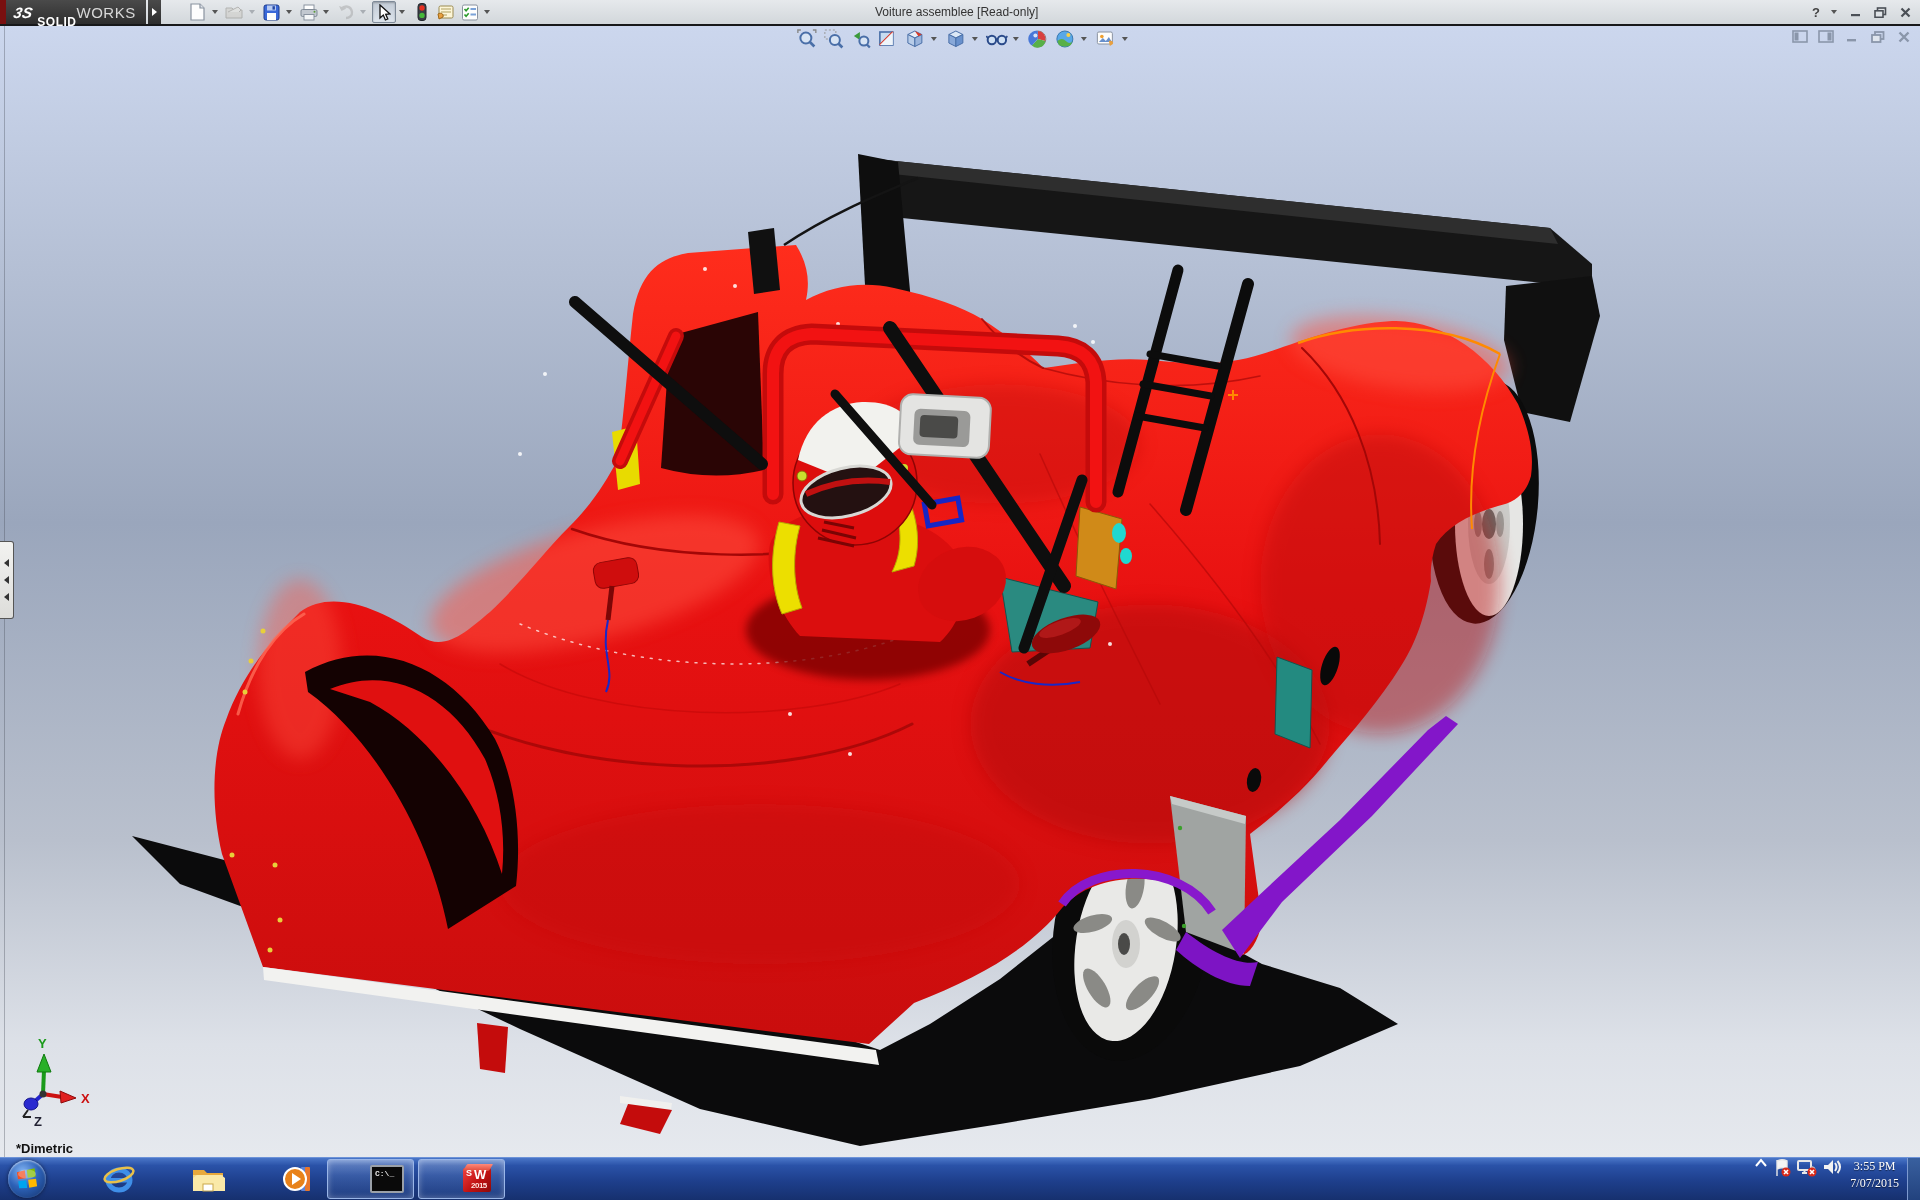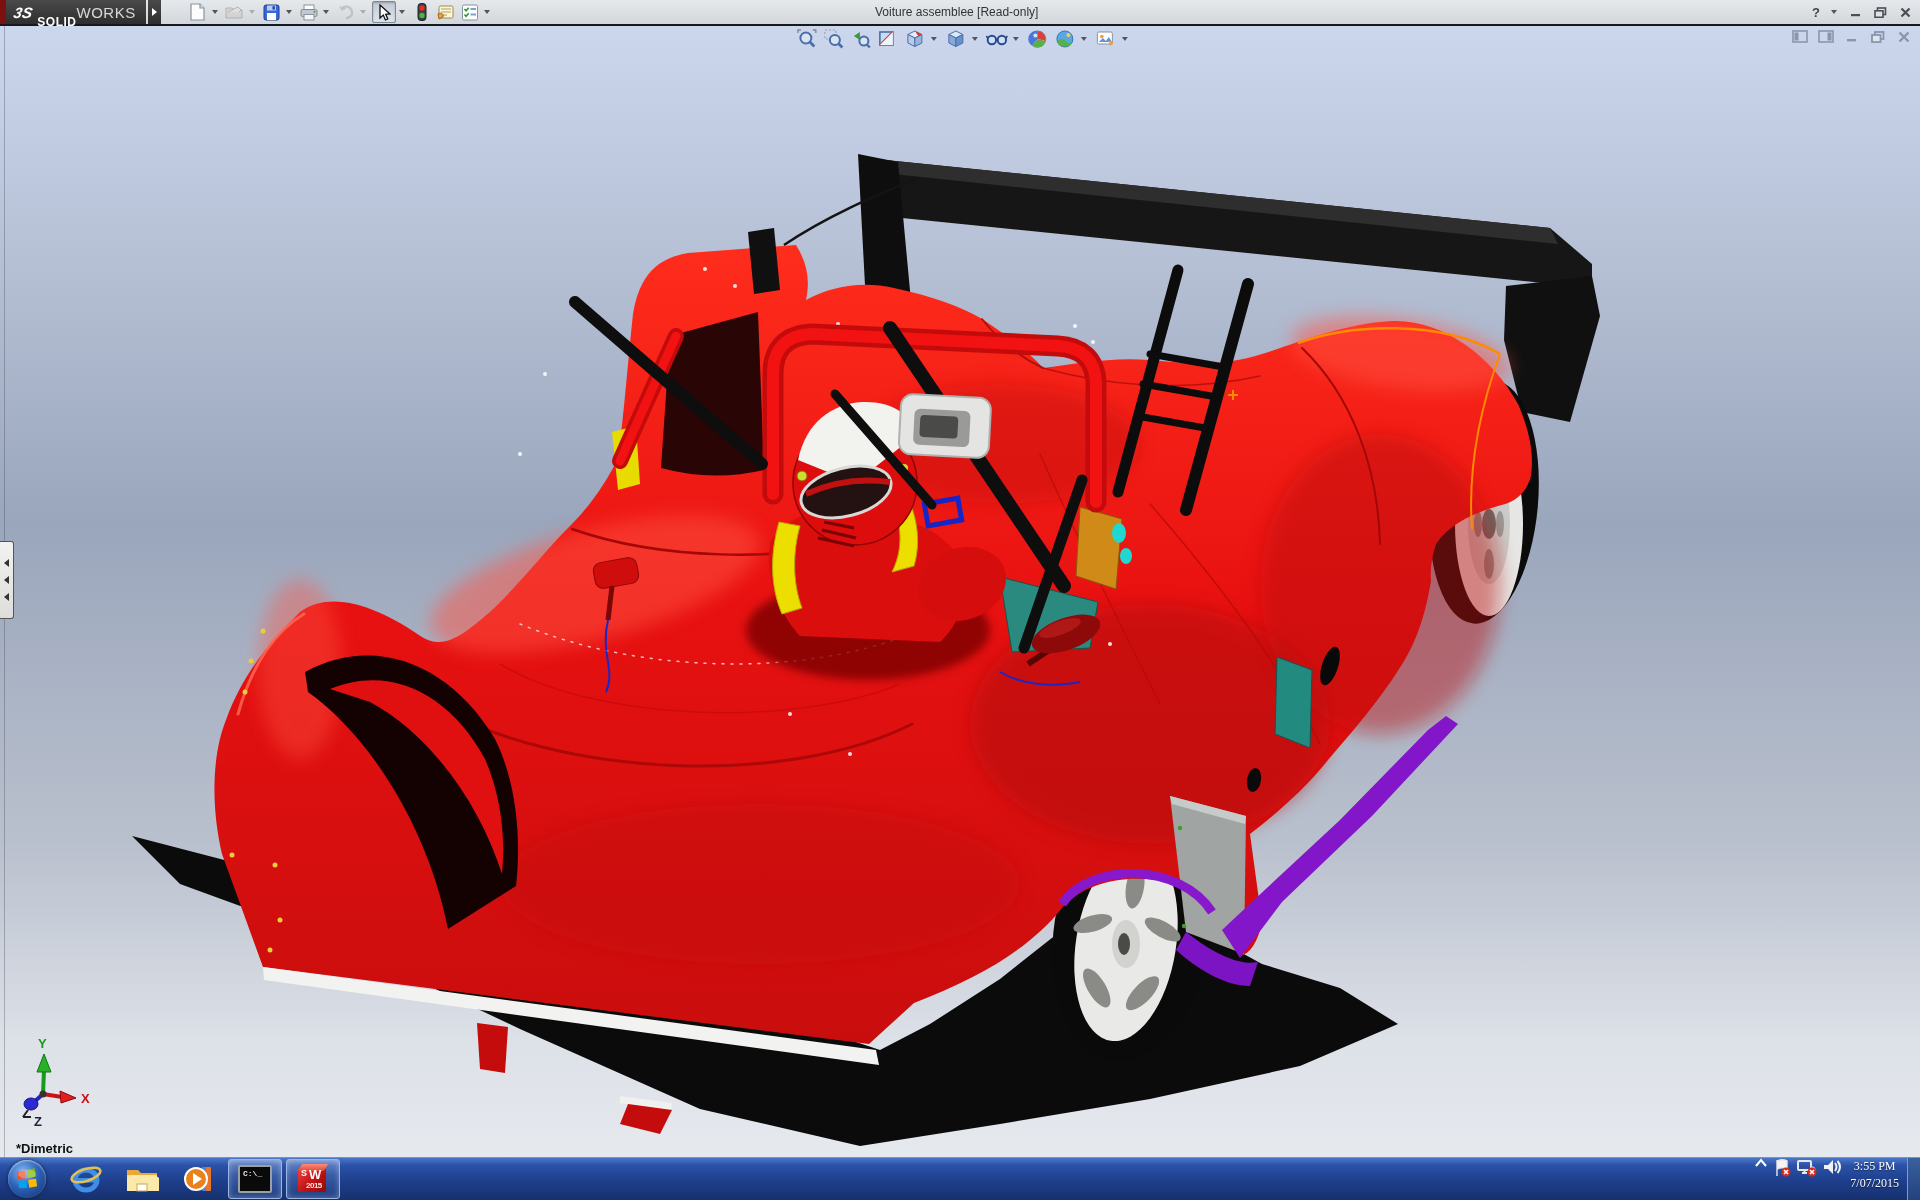--- a/index.html
+++ b/index.html
@@ -54,21 +54,21 @@
   #triad{position:absolute;left:6px;bottom:26px;width:130px;height:110px;}
 
   
   #taskbar{position:absolute;bottom:0;left:0;width:1920px;height:42px;
     background:linear-gradient(180deg,#4a76c8 0%,#2a52a8 18%,#1e3f8c 55%,#16306e 100%);
     border-top:1px solid #6d93d8;display:flex;align-items:center;z-index:60;}
   #start-orb{width:38px;height:38px;margin:0 14px 0 8px;border-radius:50%;
     background:radial-gradient(circle at 38% 30%,#7fb2f2 0%,#2d62b8 45%,#123068 100%);
     box-shadow:inset 0 1px 2px rgba(255,255,255,.6),0 0 4px rgba(0,0,0,.5);
     display:flex;align-items:center;justify-content:center;}
-  .task-slot{width:52px;height:38px;display:flex;align-items:center;justify-content:center;border-radius:3px;margin-right:4px;}
+  .task-slot{width:52px;height:38px;display:flex;align-items:center;justify-content:center;border-radius:3px;margin-right:4px;padding-left:33px;}
   .task-slot.active{background:linear-gradient(rgba(255,255,255,.28),rgba(160,195,240,.18) 40%,rgba(60,100,180,.25));
     border:1px solid #9ab6e8;box-shadow:inset 0 0 6px rgba(255,255,255,.35);}
   #tray{margin-left:auto;display:flex;gap:4px;height:42px;font-family:Liberation Serif, serif;}
   #clock{color:#fff;font-size:12px;text-align:center;line-height:1.4;text-shadow:0 1px 1px rgba(0,0,0,.6);margin:0 4px;}
   #show-desktop{width:12px;height:42px;border-left:1px solid #7d9ad0;
     background:linear-gradient(180deg,#39609f,#22427e);}
   .cmd-ico{width:30px;height:24px;background:#0a0a0a;border:2px solid #9aa0a8;border-radius:2px;position:relative;}
   .cmd-ico span{position:absolute;top:2px;left:3px;color:#e8e8e8;font-family:"Liberation Mono",monospace;font-size:8px;font-weight:700;}
   .sw-ico{width:32px;height:30px;position:relative;}
   .sw-cube{position:absolute;left:1px;top:4px;width:28px;height:24px;

